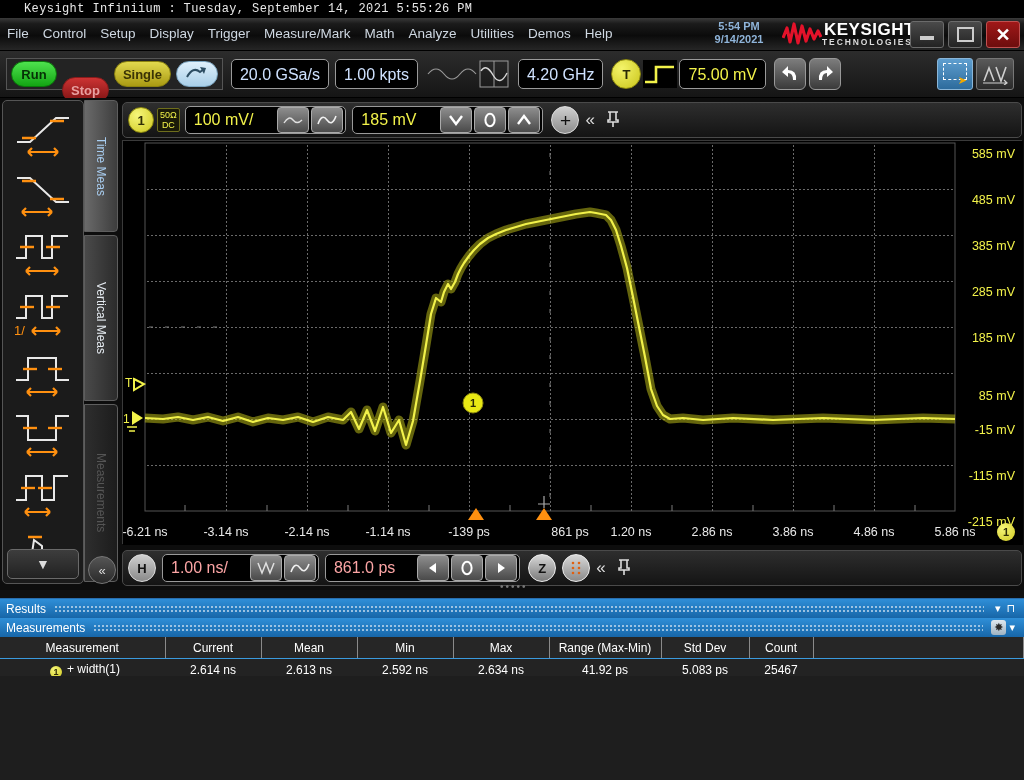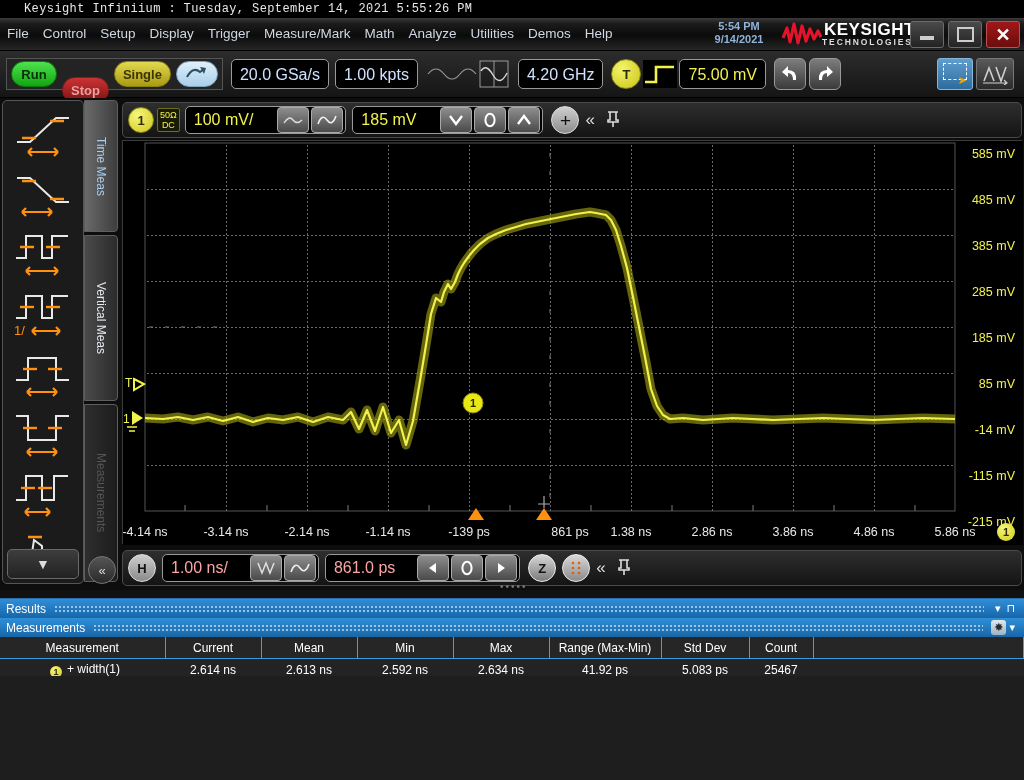--- a/index.html
+++ b/index.html
@@ -512,34 +512,34 @@
           <path d="M421 367 L421 355 M415 363 L427 363" stroke="#aaa" stroke-width="1.2"></path>
         </g>
       </svg>
 
       <div class="vscale">
         <div style="top:6px">585 mV</div>
         <div style="top:52px">485 mV</div>
         <div style="top:98px">385 mV</div>
         <div style="top:144px">285 mV</div>
         <div style="top:190px">185 mV</div>
-        <div style="top:236px">85 mV</div>
-        <div style="top:282px">-14 mV</div>
+        <div style="top:248px">85 mV</div>
+        <div style="top:282px">-15 mV</div>
         <div style="top:328px">-115 mV</div>
         <div style="top:374px">-215 mV</div>
       </div>
 
       <div class="hscale">
-        <div style="left:22px">-4.14 ns</div>
+        <div style="left:22px">-6.21 ns</div>
         <div style="left:103px">-3.14 ns</div>
         <div style="left:184px">-2.14 ns</div>
         <div style="left:265px">-1.14 ns</div>
         <div style="left:346px">-139 ps</div>
         <div style="left:447px">861 ps</div>
-        <div style="left:508px">1.38 ns</div>
+        <div style="left:508px">1.20 ns</div>
         <div style="left:589px">2.86 ns</div>
         <div style="left:670px">3.86 ns</div>
         <div style="left:751px">4.86 ns</div>
         <div style="left:832px">5.86 ns</div>
       </div>
       <div class="chdot">1</div>
     </div>
 
     <div class="tbbar">
       <div class="hbtn">H</div>

